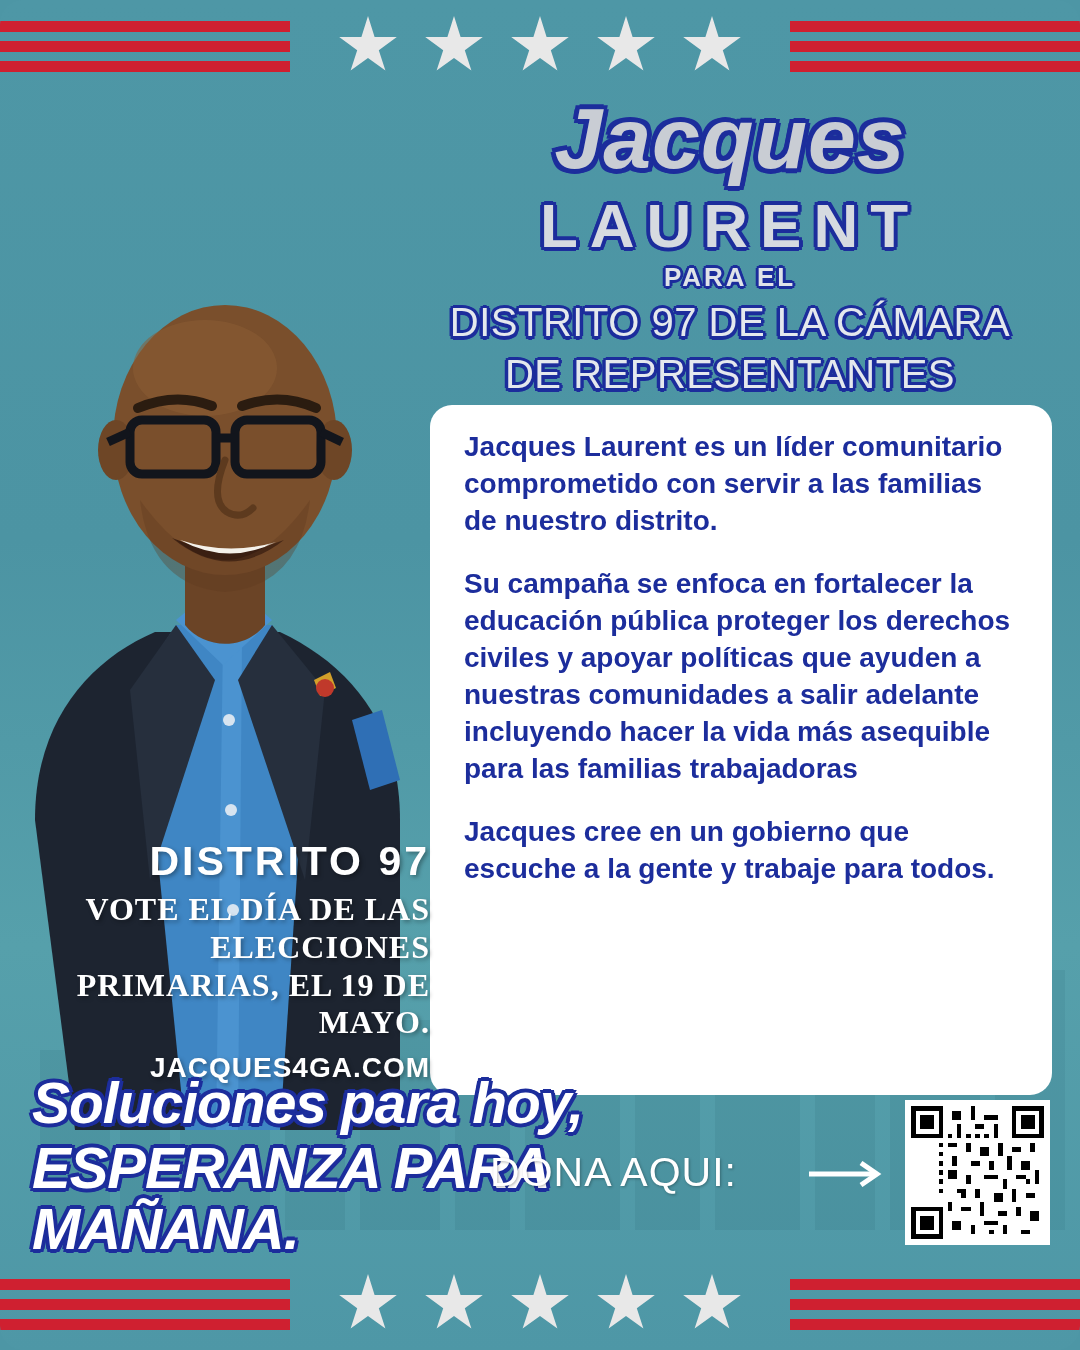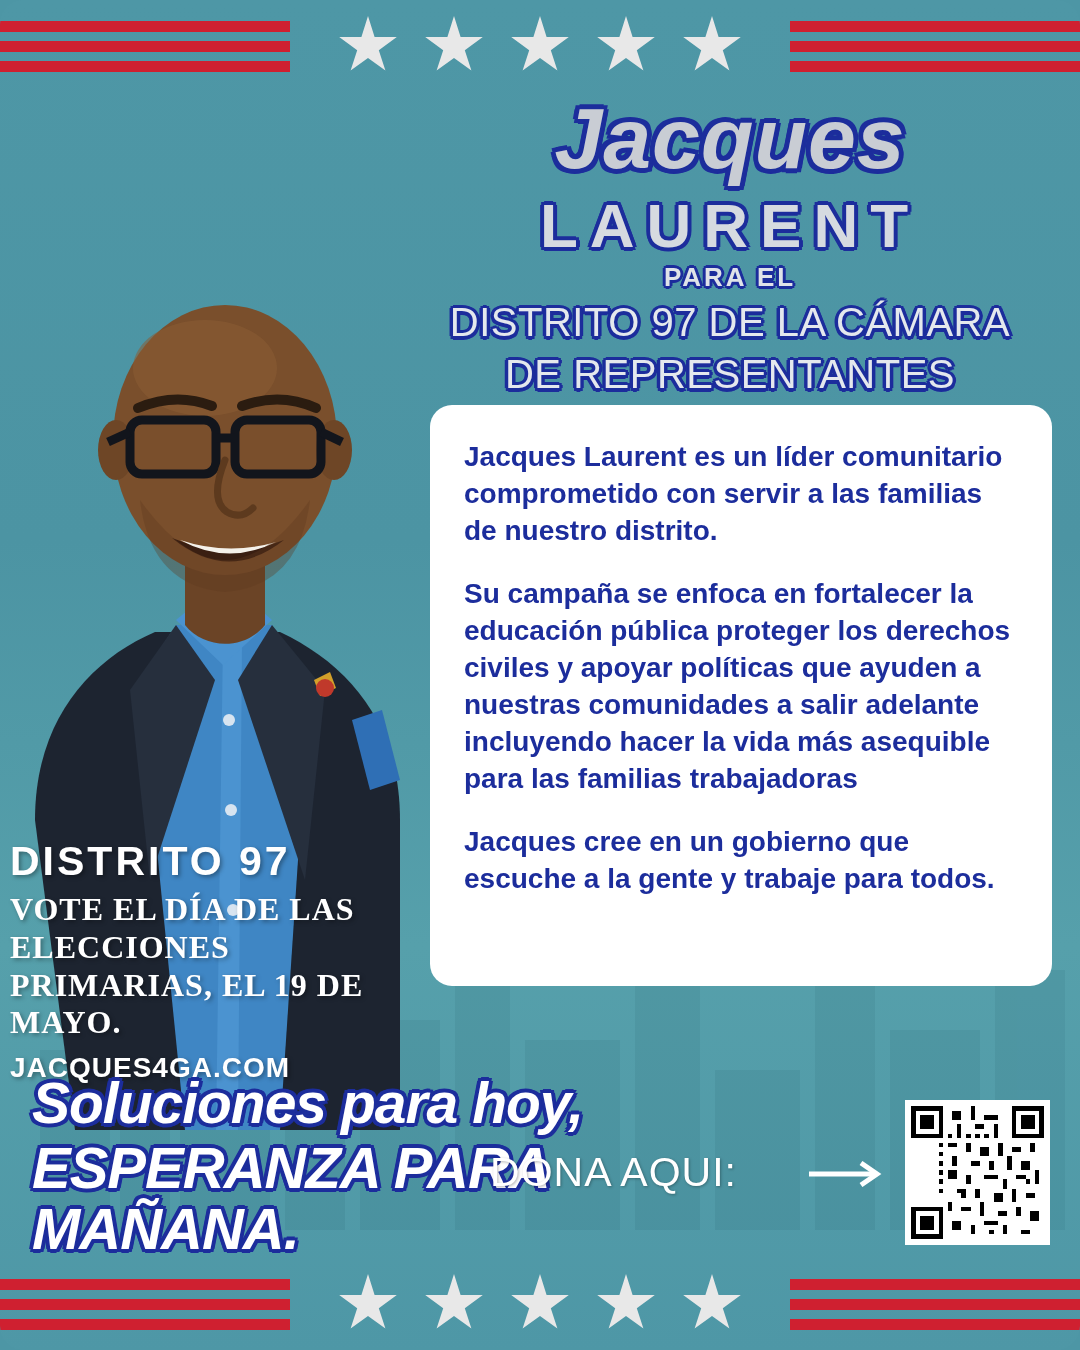--- a/index.html
+++ b/index.html
@@ -73,32 +73,32 @@
   }
   .office {
     font-size:40px; font-weight:normal; color:#e4e8ed; line-height:1.15;
     margin-top:6px; letter-spacing:0.5px;
     text-shadow:-2.5px -2.5px 0 #1c2d9c,2.5px -2.5px 0 #1c2d9c,-2.5px 2.5px 0 #1c2d9c,2.5px 2.5px 0 #1c2d9c,
       0 -3.5px 0 #1c2d9c,0 3.5px 0 #1c2d9c,-3.5px 0 0 #1c2d9c,3.5px 0 0 #1c2d9c;
   }
 
   
   .bio-card {
-    position:absolute; left:430px; top:405px; width:622px; height:581px;
-    background:#ffffff; border-radius:22px; padding:34px 30px 20px 34px;
+    position:absolute; left:430px; top:405px; width:622px; height:690px;
+    background:#ffffff; border-radius:22px; padding:24px 30px 20px 34px;
   }
   .bio-p {
     color:#1c2d9c; font-size:28px; font-weight:bold; line-height:1.32;
     margin-bottom:26px;
   }
   .bio-p:last-child { margin-bottom:0; }
 
   
   .vote-block {
-    position:absolute; left:10px; top:838px; width:420px; text-align:left;
+    position:absolute; left:10px; top:838px; width:420px; text-align:right;
     color:#ffffff;
   }
   .vote-title {
     font-size:41px; font-weight:bold; letter-spacing:3px;
     text-shadow:2px 2px 4px rgba(0,0,0,.35);
   }
   .vote-lines {
     font-size:32px; font-weight:bold; line-height:1.18; margin-top:6px;
     letter-spacing:1px;
     text-shadow:2px 2px 4px rgba(0,0,0,.35);

